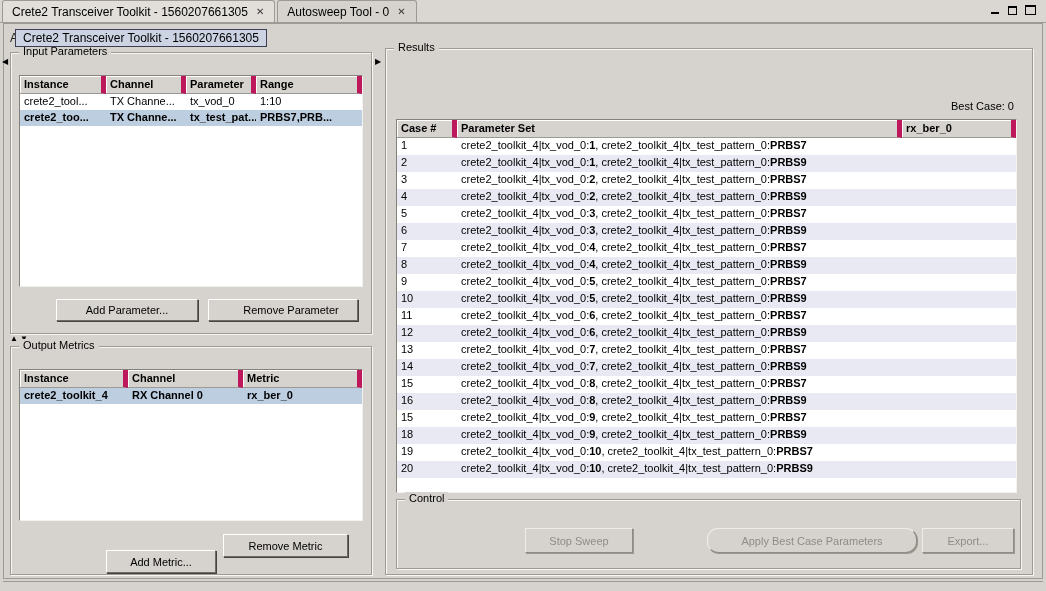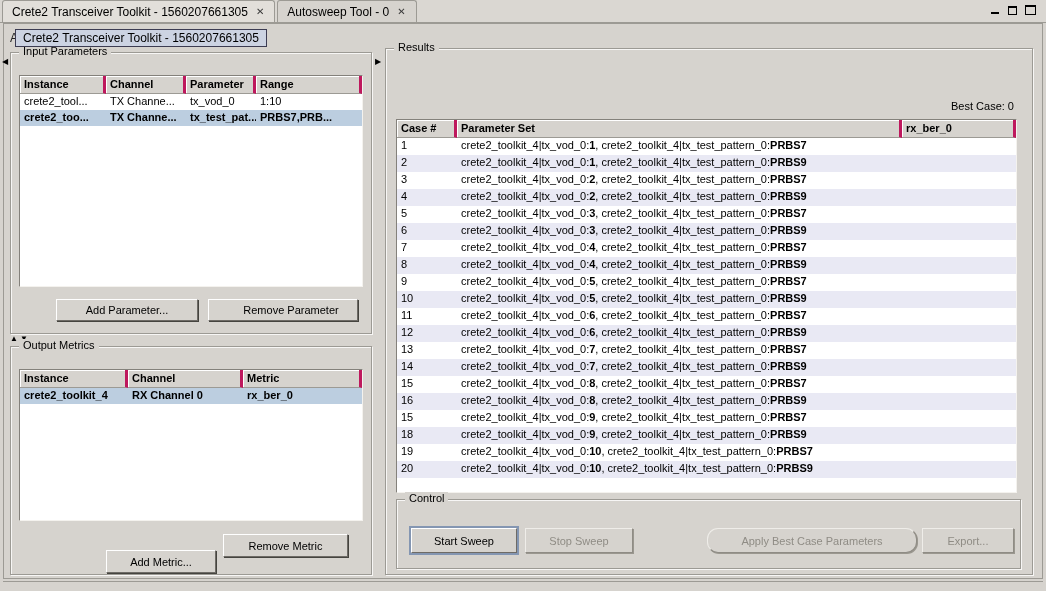--- a/index.html
+++ b/index.html
@@ -33,21 +33,21 @@
     padding:0 7px; font-size:12px; white-space:nowrap; }
   
   .group { position:absolute; border:1px solid #9c9a94;
     box-shadow: inset 1px 1px 0 rgba(255,255,255,.8), 1px 1px 0 rgba(255,255,255,.8); }
   .group-title { position:absolute; top:-8px; left:8px; background:#d6d3ce; padding:0 4px; font-size:11px; }
   
   .table { position:absolute; background:#fff;
     border:1px solid; border-color:#84817b #f4f2ee #f4f2ee #84817b; overflow:hidden; }
   .thead { display:flex; height:18px; background:#d6d3ce; }
   .th { font-weight:bold; padding:2px 4px; white-space:nowrap; overflow:hidden;
-    border-right:3px solid #be185d; border-bottom:1px solid #9c9a94;
+    border-right:5px solid #be185d; border-bottom:1px solid #9c9a94;
     box-shadow: inset 1px 1px 0 #fff; }
   .trow { display:flex; height:16px; background:#fff; }
   .trow.alt { background:#e9e9f4; }
   .trow.selected { background:#bccee0; font-weight:bold; }
   .td { padding:1px 4px; white-space:nowrap; overflow:hidden; }
   .rrow { height:17px; }
   .c-i1{width:86px} .c-i2{width:80px} .c-i3{width:70px} .c-i4{flex:1}
   .c-o1{width:108px} .c-o2{width:115px} .c-o3{flex:1}
   .c-r1{width:60px} .c-r2{width:445px} .c-r3{flex:1}
   
@@ -253,18 +253,17 @@
         <div class="trow rrow alt">
           <div class="td c-r1">20</div>
           <div class="td c-r2"><span>crete2_toolkit_4|tx_vod_0:</span><b>10</b><span>, crete2_toolkit_4|tx_test_pattern_0:</span><b>PRBS9</b></div>
           <div class="td c-r3"></div>
         </div>
       </div>
   </div>
 
   <div class="group" style="left:10px; top:450px; width:625px; height:70px;">
     <span class="group-title">Control</span>
-    <button class="btn default" style="left:14px; top:28px; width:106px; height:25px;">Start Sweep</button>
     <button class="btn disabled" style="left:128px; top:28px; width:108px; height:25px;">Stop Sweep</button>
     <button class="btn disabled" style="left:310px; top:28px; width:210px; height:25px;border-radius:11px;">Apply Best Case Parameters</button>
     <button class="btn disabled" style="left:525px; top:28px; width:92px; height:25px;">Export...</button>
   </div>
 </div>
 
 </body></html>

